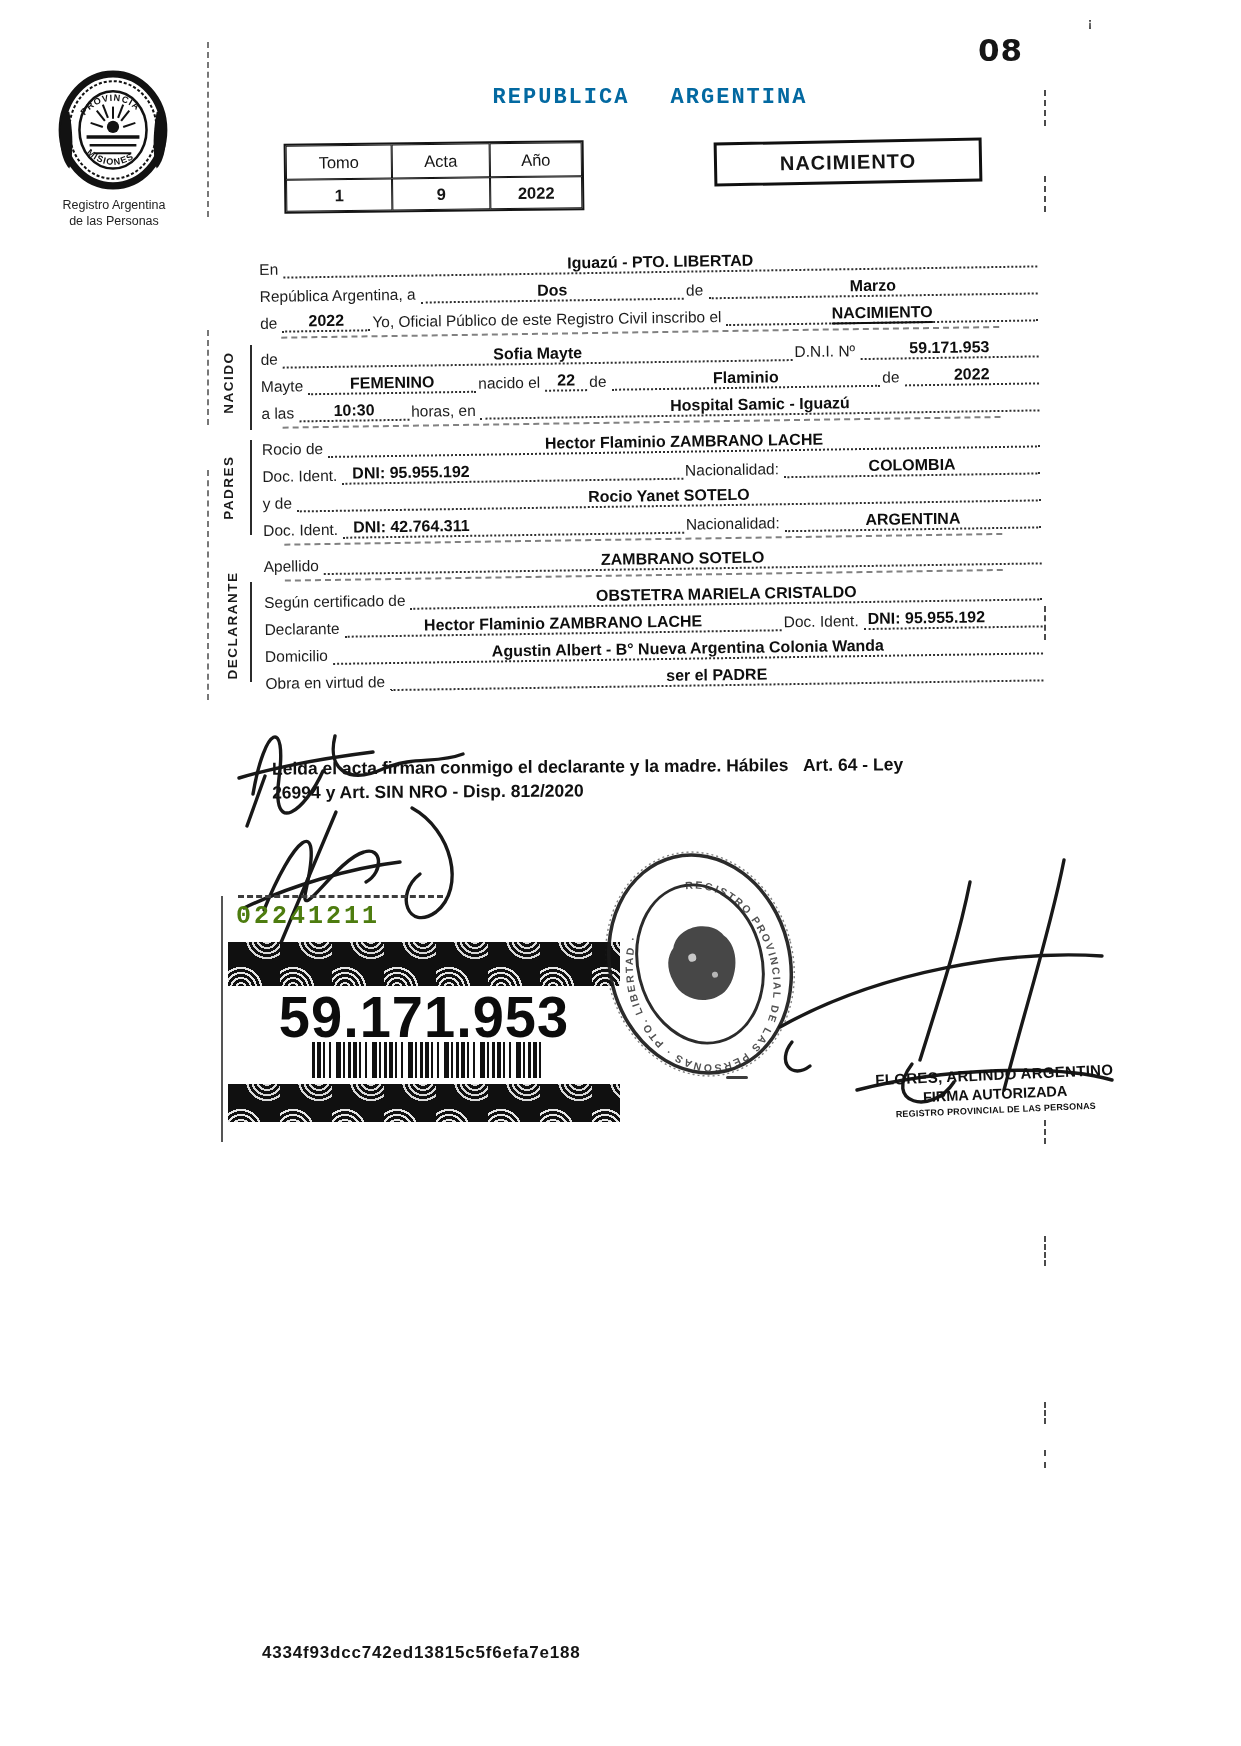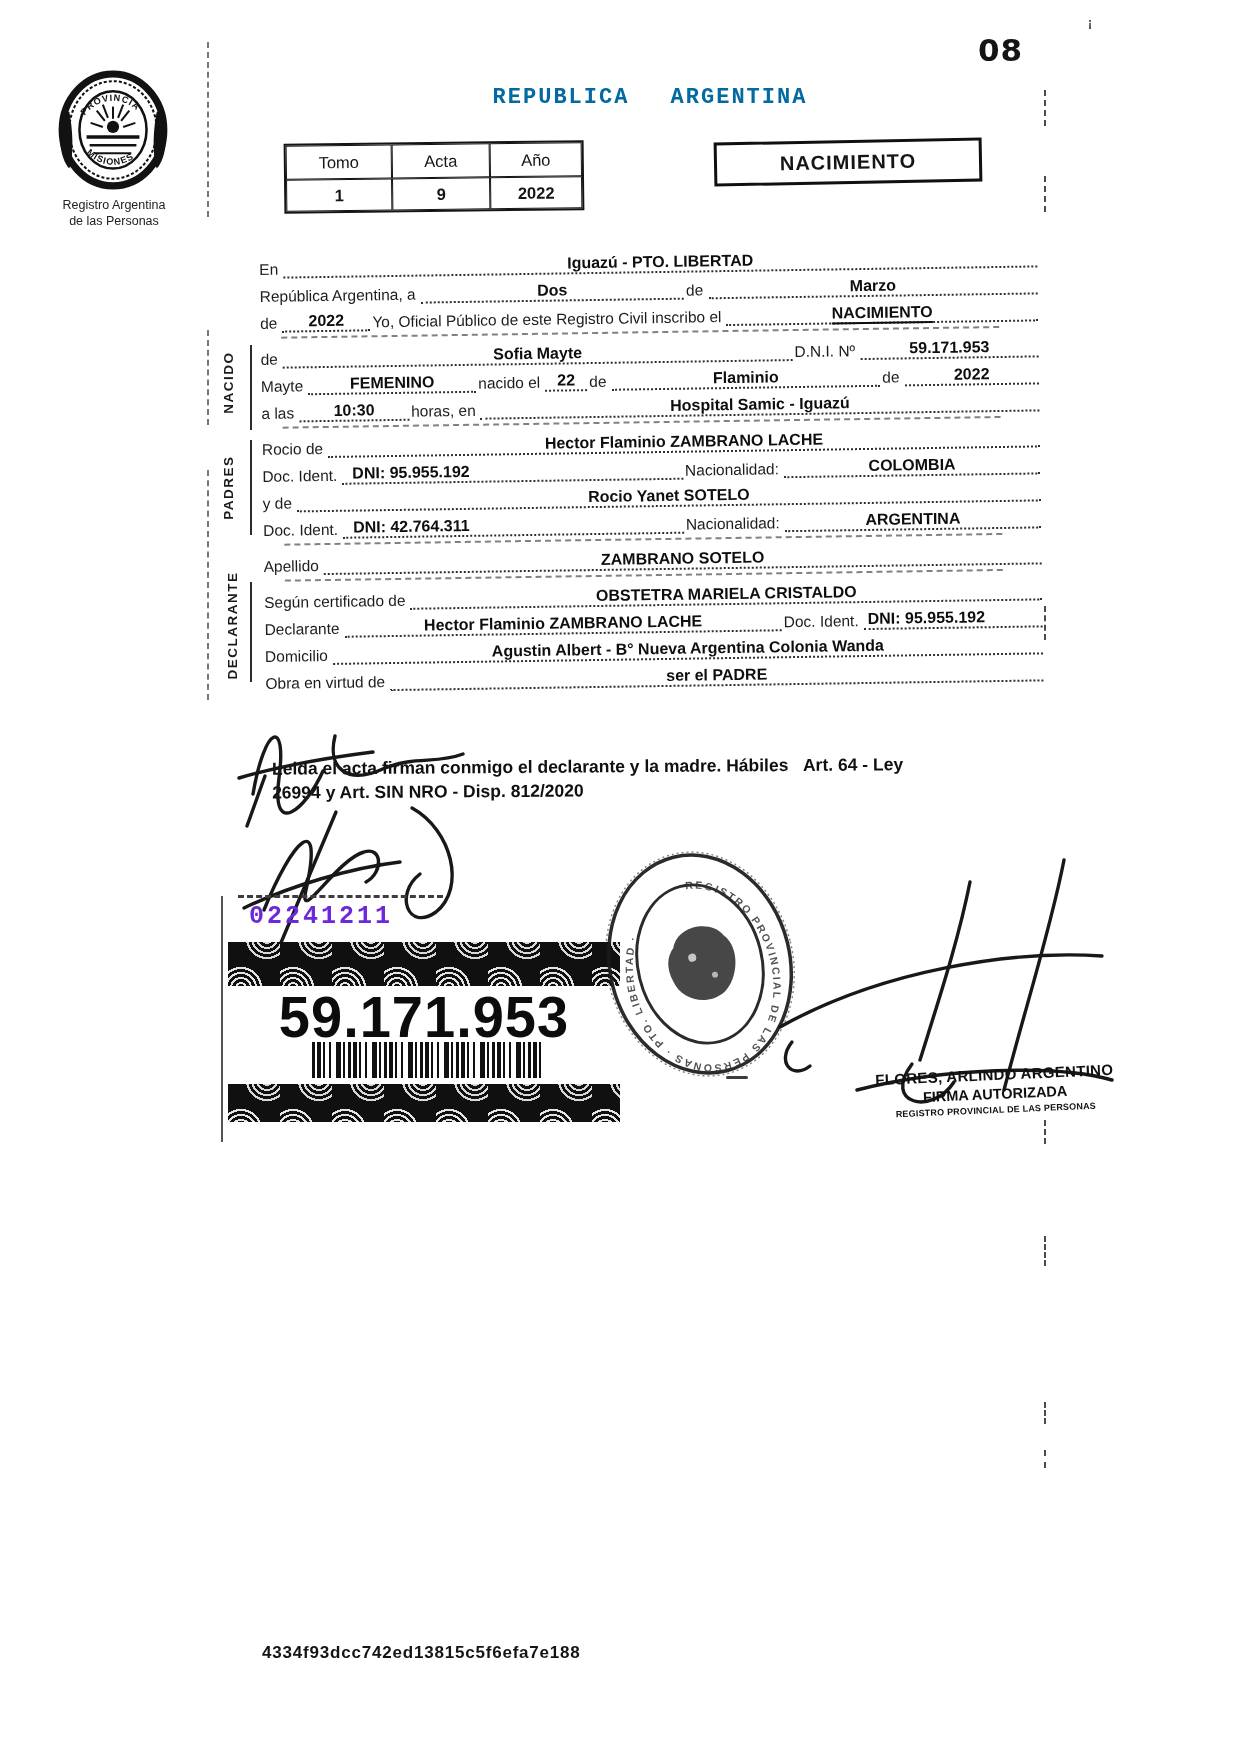--- a/index.html
+++ b/index.html
@@ -51,22 +51,22 @@
   .side-label{position:absolute;font-weight:700;font-size:13.5px;letter-spacing:1.5px;color:#1a1a1a;
               text-align:center;transform:rotate(-90deg);}
 
   
   .closing{position:absolute;left:272px;top:754px;width:752px;font-weight:700;font-size:17.5px;
            line-height:1.38;transform:rotate(-0.4deg);color:#101010;}
   .sig{position:absolute;}
   .sig svg path{fill:none;stroke:#181818;stroke-width:3.4;stroke-linecap:round;}
 
   
-  .serial{position:absolute;left:249px;top:902px;font-family:"Liberation Mono",monospace;
-          font-weight:700;font-size:25px;letter-spacing:3px;color:#6d28d9;}
+  .serial{position:absolute;left:236px;top:902px;font-family:"Liberation Mono",monospace;
+          font-weight:700;font-size:25px;letter-spacing:3px;color:#4d7c0f;}
   .band{position:absolute;left:228px;width:392px;background-color:#101010;
         background-image:
          radial-gradient(circle at 13px 46px, rgba(0,0,0,0) 0 4px, #e4e4e4 4px 6px, rgba(0,0,0,0) 6px 9px, #e4e4e4 9px 11px, rgba(0,0,0,0) 11px 14px, #e4e4e4 14px 16px, rgba(0,0,0,0) 16px 19px, #e4e4e4 19px 21px, rgba(0,0,0,0) 21px),
          radial-gradient(circle at 39px -4px, rgba(0,0,0,0) 0 4px, #d8d8d8 4px 6px, rgba(0,0,0,0) 6px 9px, #d8d8d8 9px 11px, rgba(0,0,0,0) 11px 14px, #d8d8d8 14px 16px, rgba(0,0,0,0) 16px 19px, #d8d8d8 19px 21px, rgba(0,0,0,0) 21px);
         background-size:52px 46px;}
   .band1{top:942px;height:44px;}
   .band2{top:1084px;height:38px;}
   .big-dni{position:absolute;left:228px;top:984px;width:392px;text-align:center;
            font-size:56px;font-weight:700;letter-spacing:1px;color:#0c0c0c;transform:scaleY(1.04);}
   .barcode{position:absolute;left:312px;top:1042px;width:230px;height:36px;

